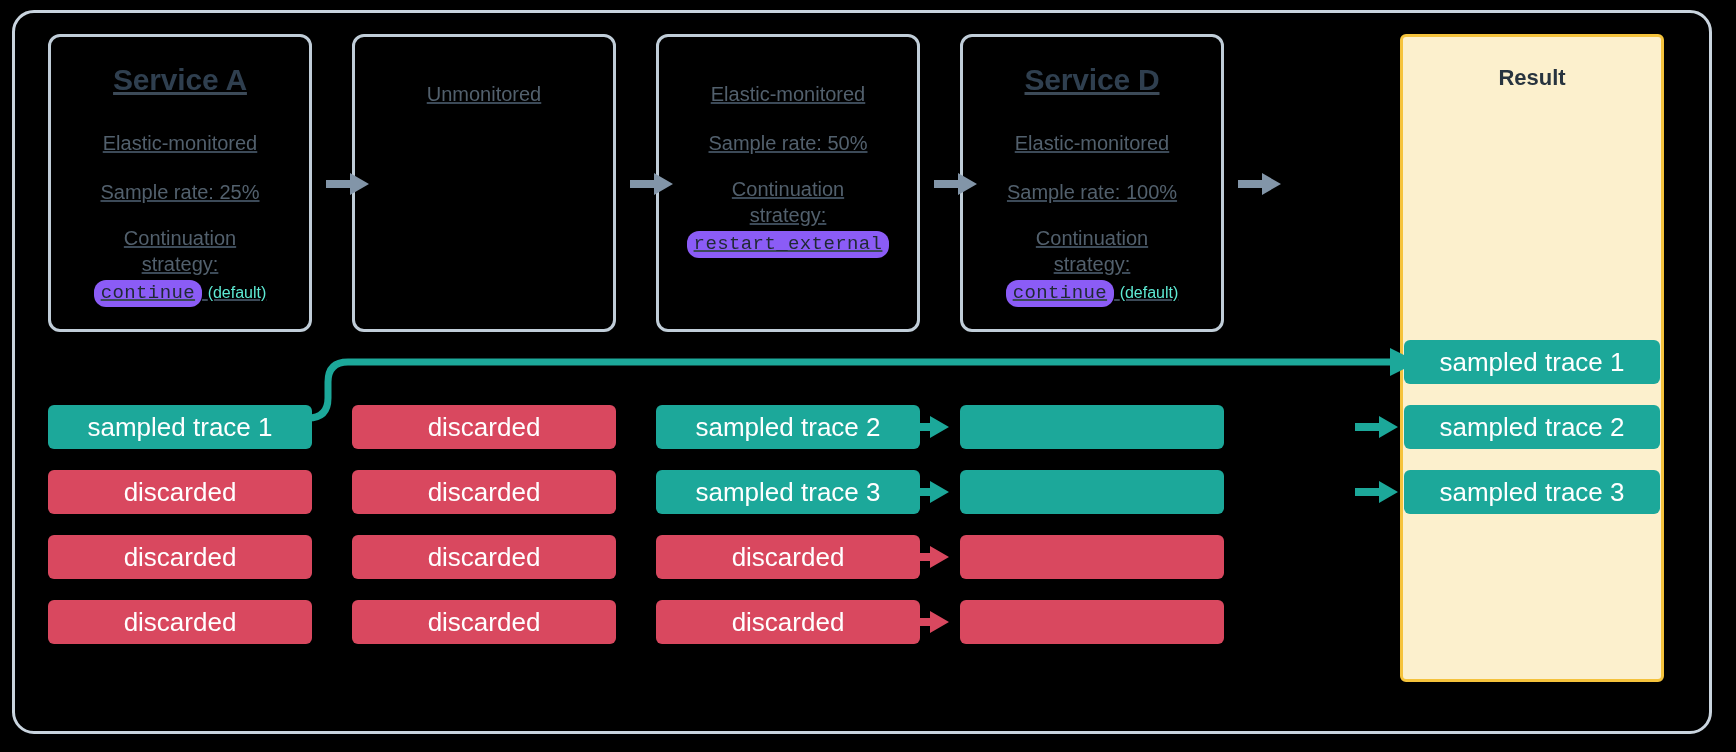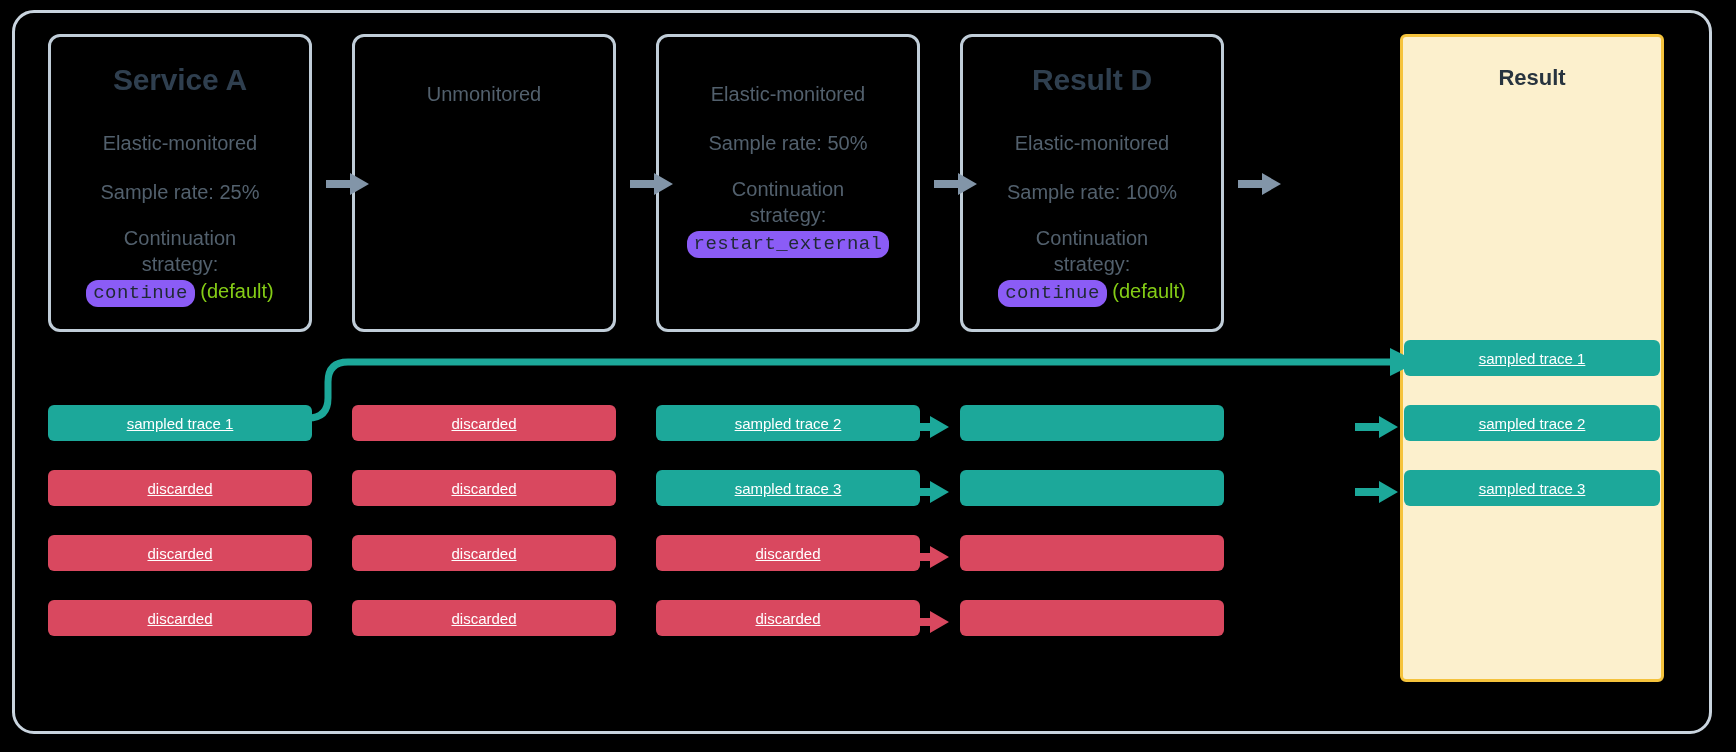--- a/index.html
+++ b/index.html
@@ -34,20 +34,21 @@
     position: absolute;
     top: 34px;
     width: 264px;
     height: 298px;
     border: 3px solid #c0cdd8;
     border-radius: 12px;
     box-sizing: border-box;
     padding: 10px 8px 0 8px;
     text-align: center;
     color: #3c4a58;
+    text-decoration: underline;
   }
   .service-title {
     font-size: 30px;
     font-weight: bold;
     color: #2f3f4f;
     letter-spacing: -0.2px;
     margin-top: 16px;
     margin-bottom: 12px;
     line-height: 1.1;
   }
@@ -77,21 +78,21 @@
   }
   code.chip {
     font-family: "Liberation Mono", "DejaVu Sans Mono", monospace;
     background: #8b5cf6;
     color: #1f2933;
     font-size: 19px;
     padding: 2px 7px 3px 7px;
     border-radius: 12px;
     letter-spacing: 0.4px;
   }
-  .default-note { color: #84cc16; font-size: 20px; }
+  .default-note { color: #5eead4; font-size: 16px; }
 
   
   .grey-arrow {
     position: absolute;
     top: 172px;
     width: 44px;
     height: 24px;
   }
 
   
@@ -110,29 +111,28 @@
   #result-title {
     margin-top: 28px;
     font-size: 22px;
     font-weight: bold;
     color: #28343f;
   }
 
   
   .bar {
     position: absolute;
-    height: 36px;
+    height: 44px;
     border-radius: 6px;
     display: flex;
     align-items: center;
     justify-content: center;
     color: #ffffff;
-    font-size: 15px;
-    box-sizing: border-box;
-    text-decoration: underline;
+    font-size: 26px;
+    box-sizing: border-box;
   }
   .bar.sampled { background: #1ca89a; }
   .bar.discarded { background: #d9485f; }
   .bar.col { width: 264px; }
   .bar.result { width: 256px; left: 1404px; }
 
   
   .row-arrow {
     position: absolute;
     width: 44px;
@@ -172,21 +172,21 @@
       <div>Continuation</div>
       <div>strategy:</div>
     </div>
     <div class="strategy-line">
       <code class="chip">restart_external</code>
       <span class="default-note"></span>
     </div>
   </div>
 
   <div class="service-card" style="left:960px;">
-    <div class="service-title">Result D</div>
+    <div class="service-title">Service D</div>
     <div class="service-sub">Elastic-monitored</div>
     <div class="service-rate">Sample rate: 100%</div>
     <div class="service-strategy-label">
       <div>Continuation</div>
       <div>strategy:</div>
     </div>
     <div class="strategy-line">
       <code class="chip">continue</code>
       <span class="default-note">(default)</span>
     </div>

